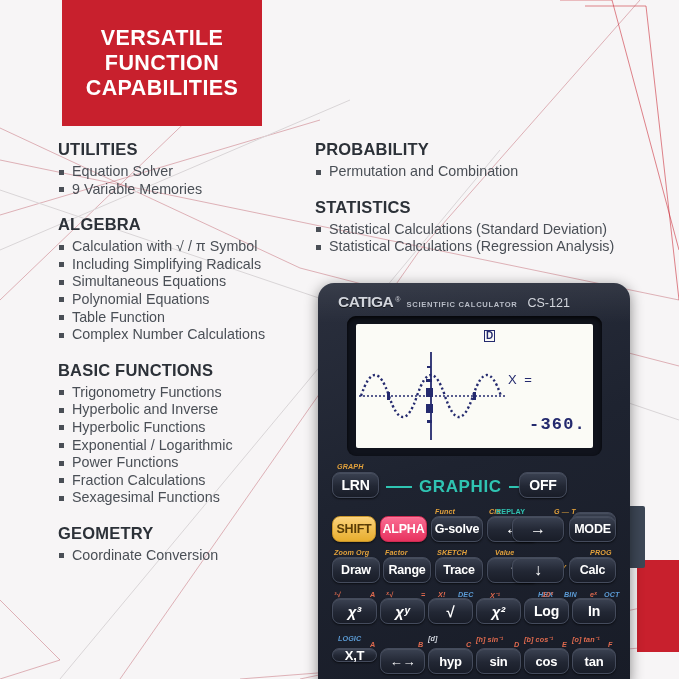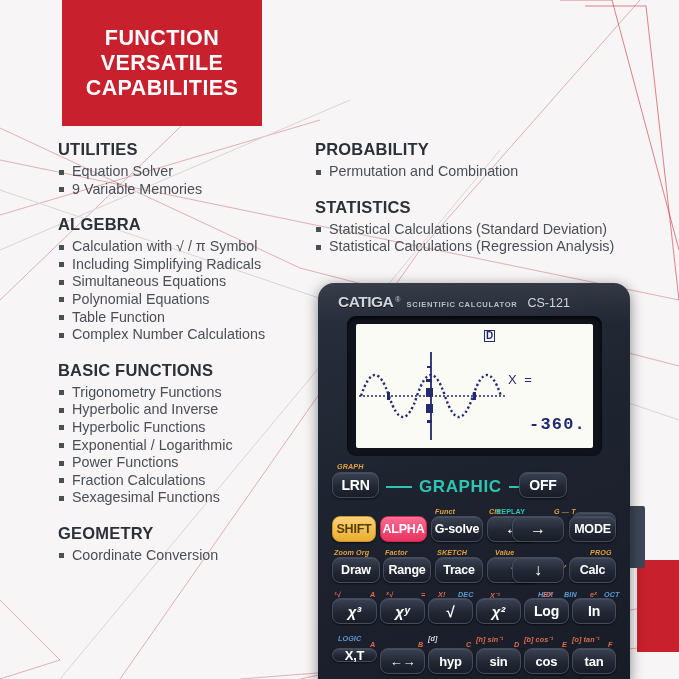--- a/index.html
+++ b/index.html
@@ -229,22 +229,22 @@
     <path d="M 0 600 L 60 660 L 0 679"></path>
   </g>
   <g fill="none" stroke="#d9d5d7" stroke-width="1">
     <path d="M 0 190 L 679 420"></path>
     <path d="M 0 250 L 350 100"></path>
     <path d="M 60 679 L 500 150"></path>
   </g>
 </svg>
 
 <div class="title-block">
+  <div class="title-line">VERSATILE</div>
   <div class="title-line">FUNCTION</div>
-  <div class="title-line">VERSATILE</div>
   <div class="title-line">CAPABILITIES</div>
 </div>
 
 <div class="cols">
 
   <div class="col-left">
 
     <div class="sec">
       <div class="sec-head">UTILITIES</div>
       <ul class="feat">

